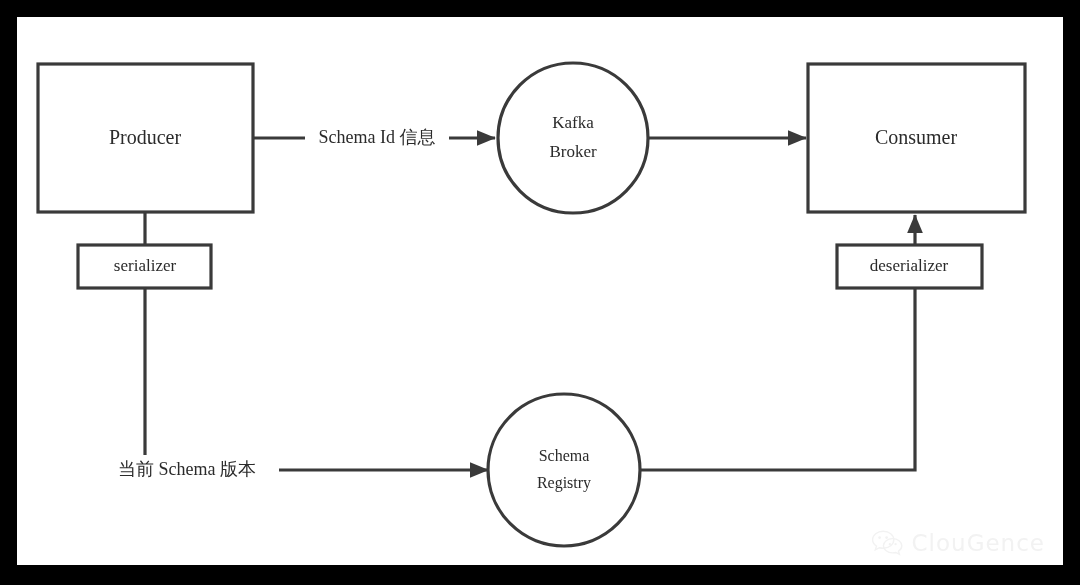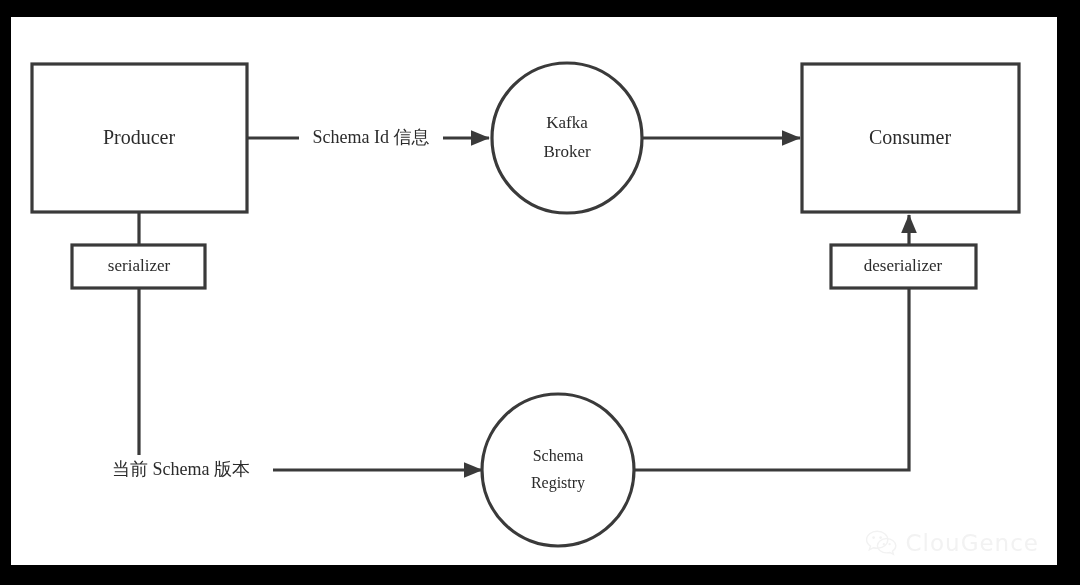--- a/index.html
+++ b/index.html
@@ -15,21 +15,21 @@
   }
   #frame {
     position: absolute;
     left: 0; top: 0;
     width: 1080px;
     height: 585px;
     background: #000000;
   }
   #canvas {
     position: absolute;
-    left: 11px;
+    left: 17px;
     top: 17px;
     width: 1046px;
     height: 548px;
     background: #ffffff;
     overflow: hidden;
   }
   svg.diagram {
     position: absolute;
     left: 0; top: 0;
     width: 1046px;

